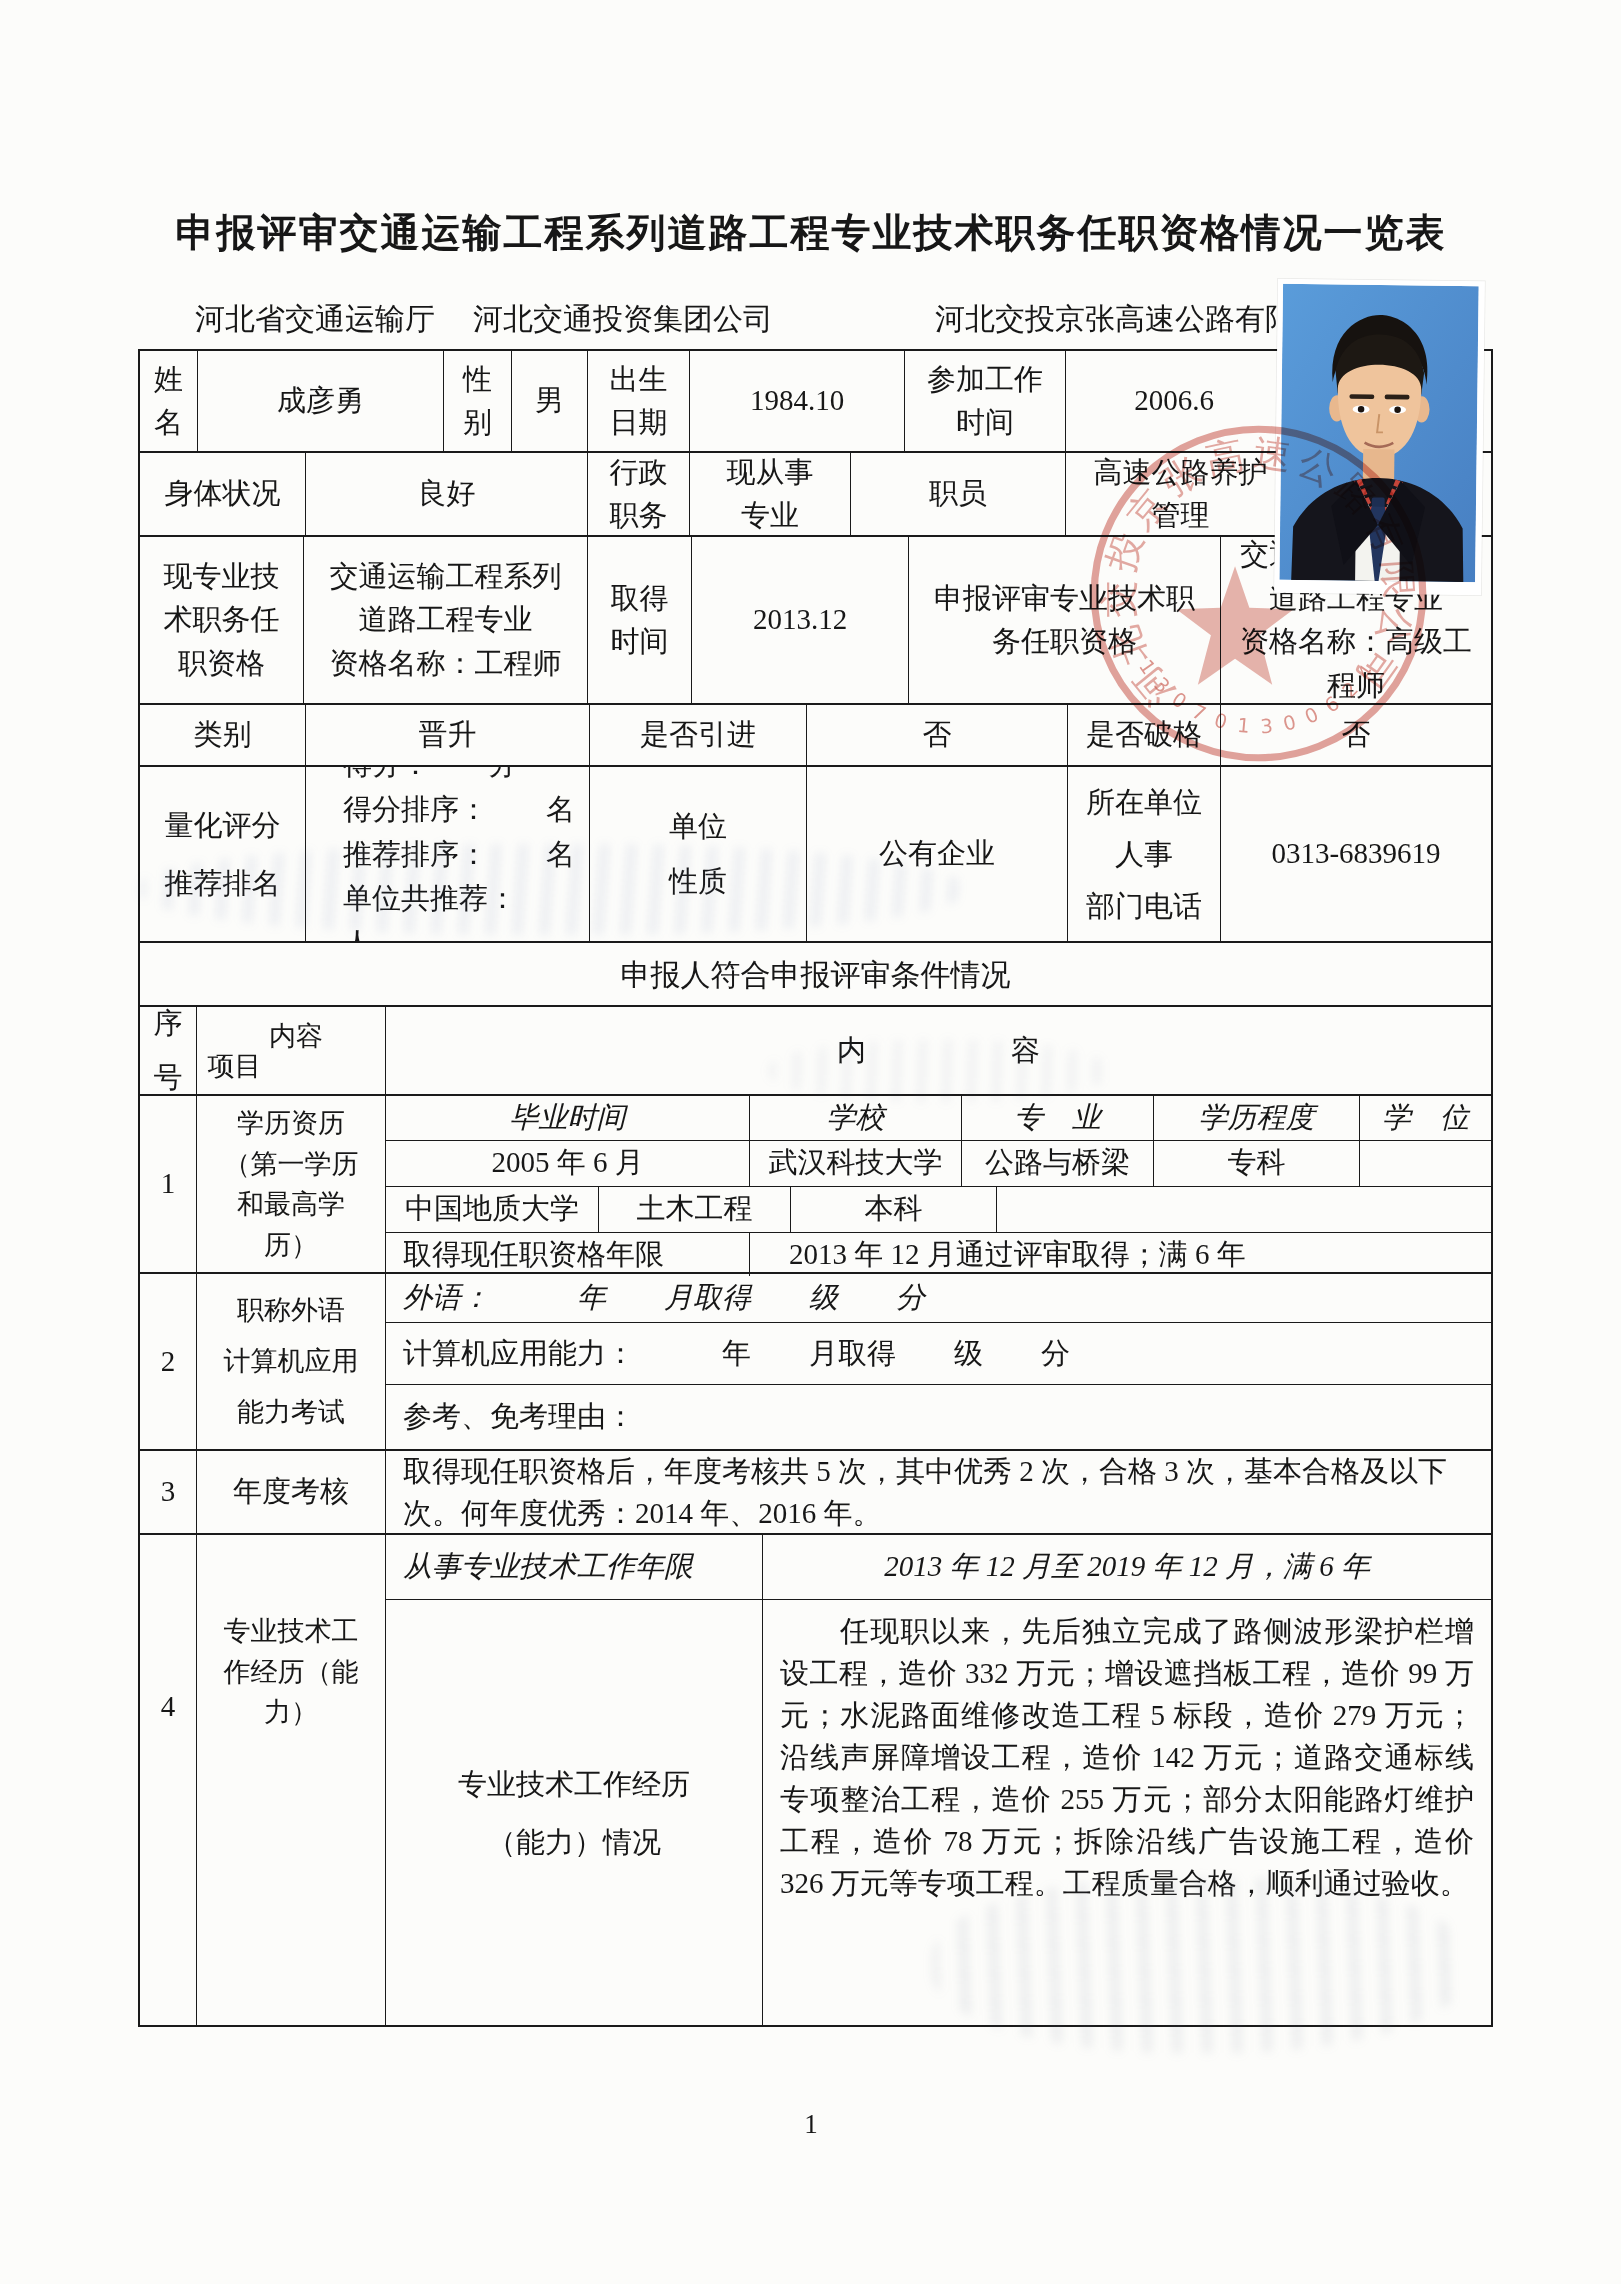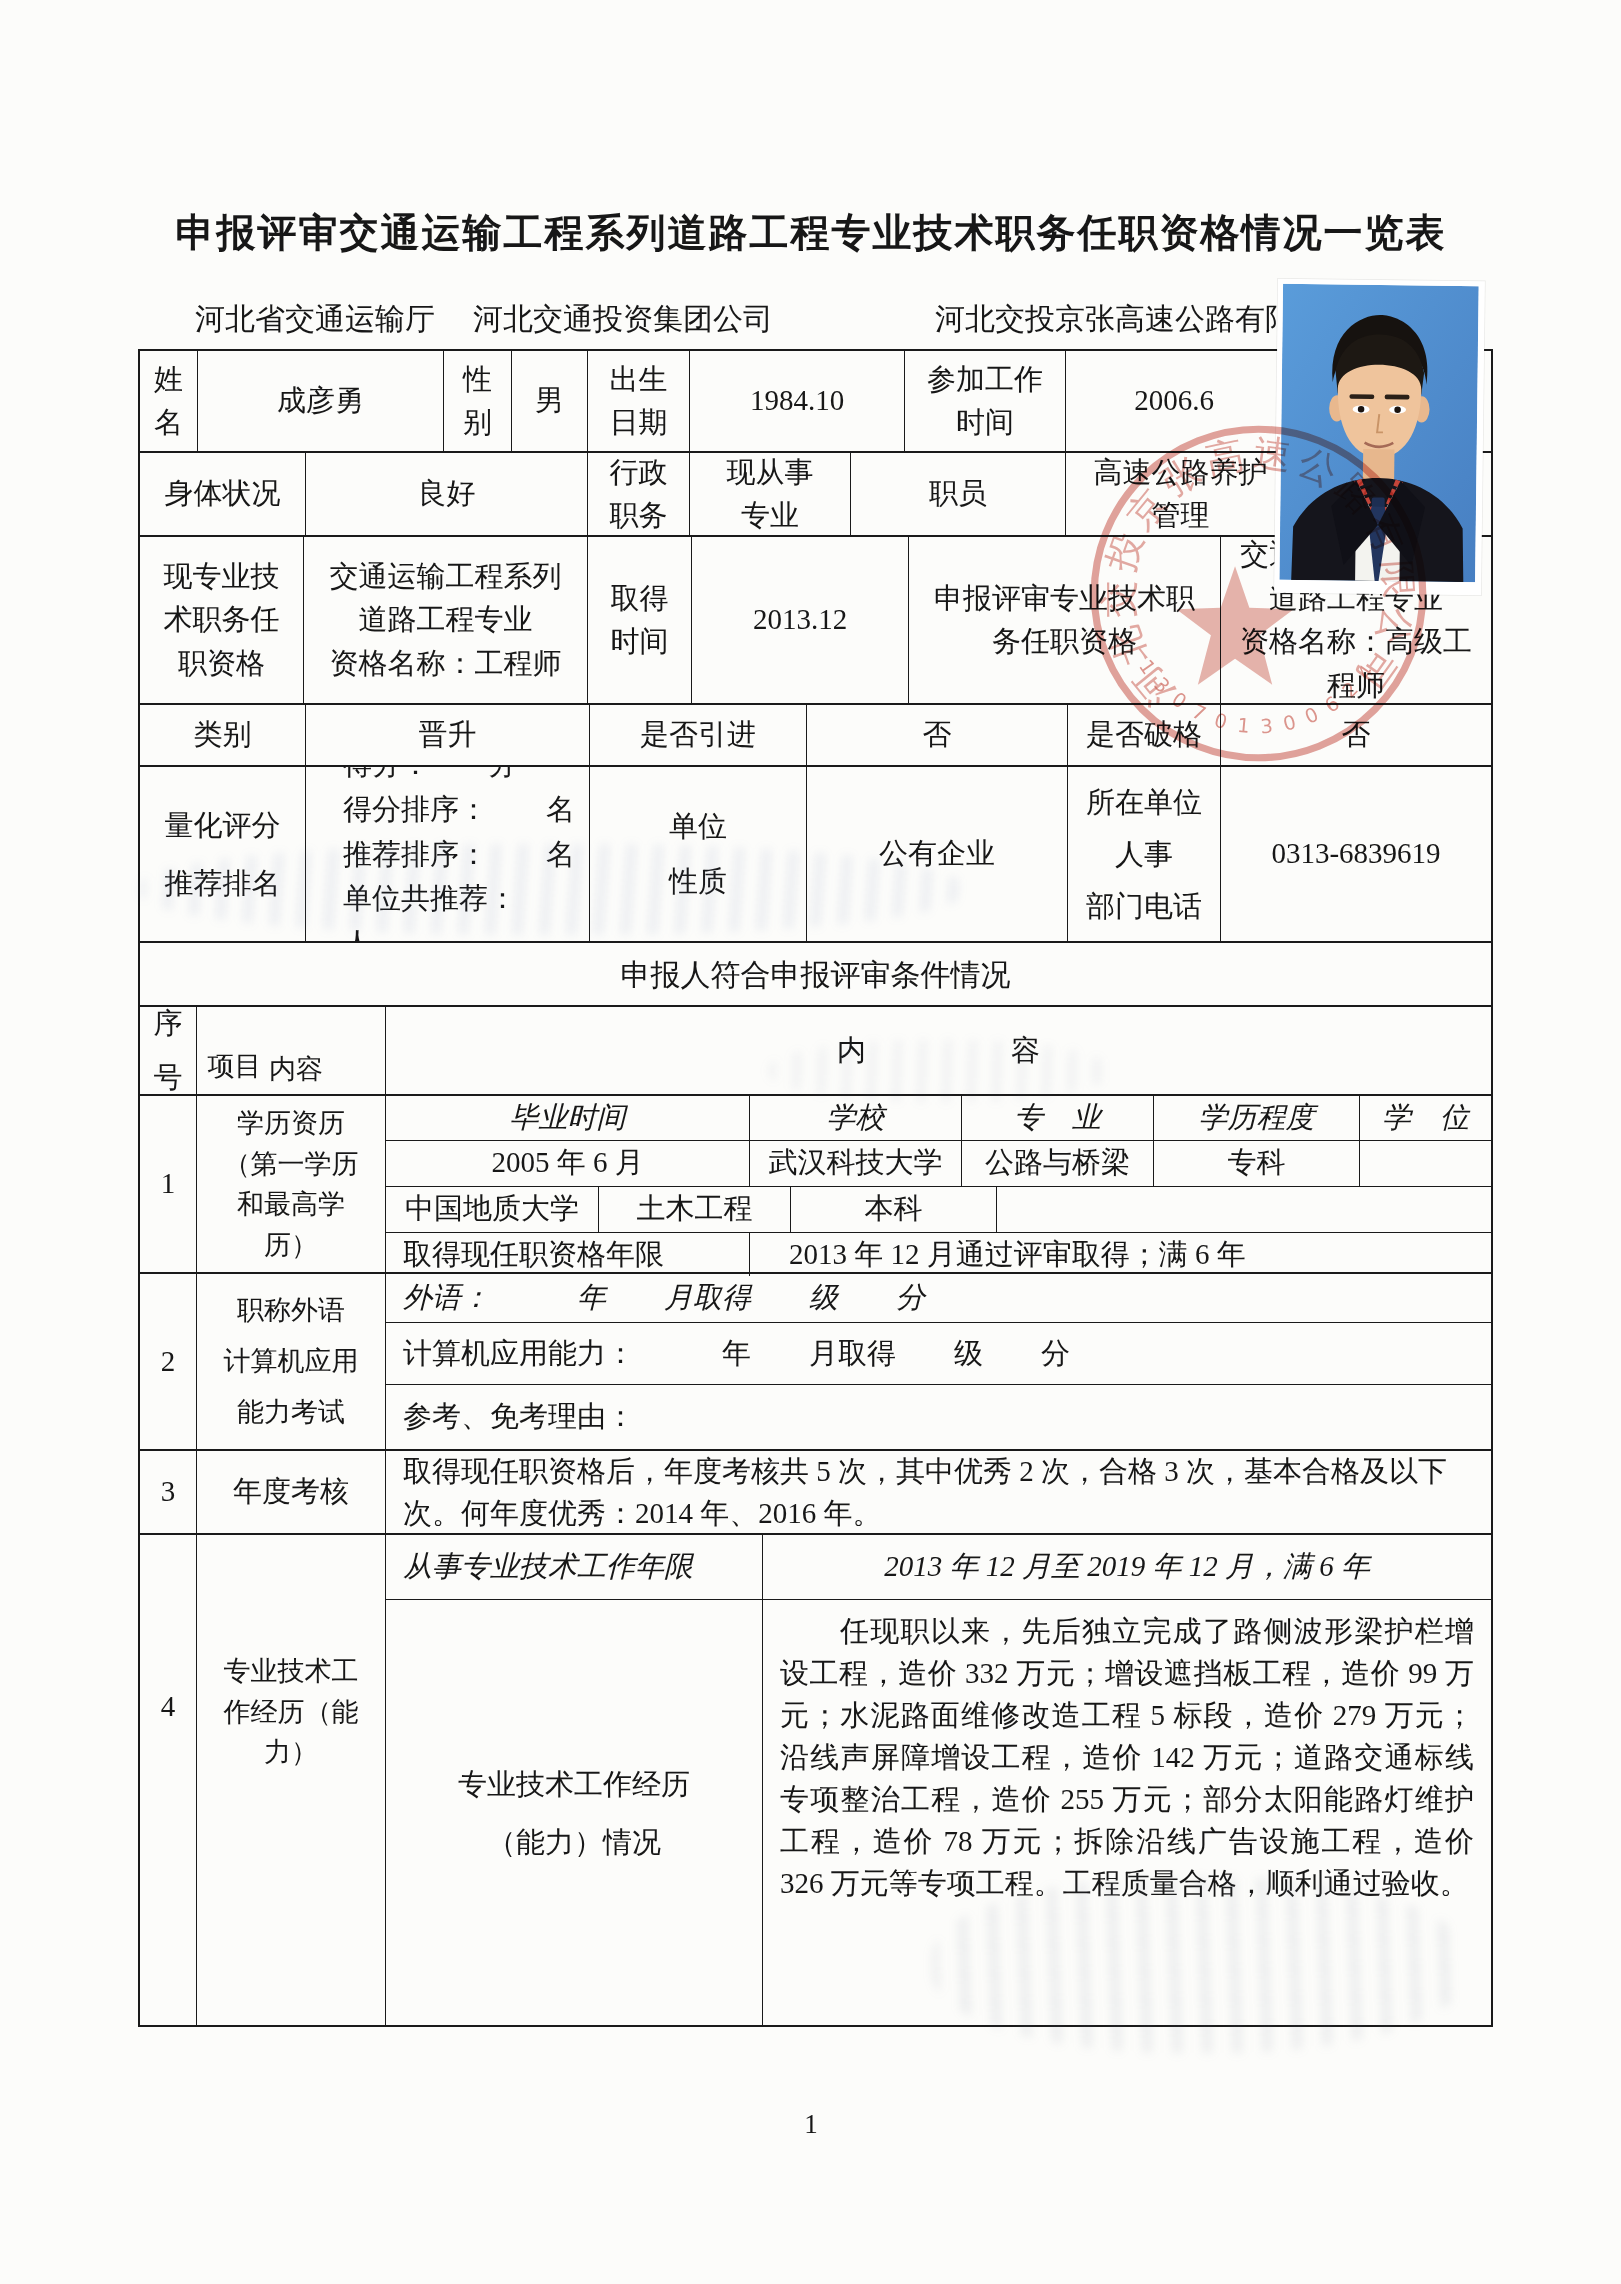--- a/index.html
+++ b/index.html
@@ -23,21 +23,21 @@
      white-space:pre-line;overflow:hidden;}
   .c:first-child{border-left:none;}
   .left{justify-content:flex-start;text-align:left;}
   .col{display:flex;flex-direction:column;border-left:1.3px solid #1a1a1a;box-sizing:border-box;}
   .subrow{display:flex;border-top:1.3px solid #1a1a1a;box-sizing:border-box;}
   .subrow.first{border-top:none;font-style:italic;}
   .subrow .c:first-child{border-left:none;}
   .para{display:block;padding:10.4px 17px 0 17px;text-indent:60px;text-align:justify;
         font-size:29px;line-height:42px;white-space:normal;}
   .diag{position:relative;}
-  .diag .t1{position:absolute;top:9px;left:72px;font-size:27px;margin-top:33px;}
+  .diag .t1{position:absolute;top:9px;left:72px;font-size:27px;}
   .diag .t2{position:absolute;bottom:7.8px;left:10.4px;font-size:27px;}
   .pagenum{position:absolute;top:2109px;left:0;width:100%;text-align:center;font-size:27px;}
 
   .photo{position:absolute;left:1276px;top:280px;width:207px;height:314px;background:#ffffff;
          z-index:5;transform:rotate(0.7deg);box-shadow:0 0 0 0.7px rgba(0,0,0,0.08);}
   .photo svg{display:block;margin:5.2px 6.5px 13px 5.2px;}
   .seal{position:absolute;left:1076px;top:411px;width:365px;height:365px;z-index:6;
         mix-blend-mode:multiply;opacity:0.85;pointer-events:none;}
   .ghost{position:absolute;z-index:2;filter:blur(4.6px);border-radius:45%;pointer-events:none;}
   .ghost1{left:140px;top:844px;width:821px;height:91px;
@@ -204,21 +204,21 @@
 
     <div class="band" style="height:84px">
       <div class="c" style="flex:0 0 56px">3</div>
       <div class="c" style="flex:0 0 189px">年度考核</div>
       <div class="c left" style="flex:1;padding-left:17px;line-height:1.45">取得现任职资格后，年度考核共 5 次，其中优秀 2 次，合格 3 次，基本合格及以下
 次。何年度优秀：2014 年、2016 年。</div>
     </div>
 
     <div class="band" style="height:492px">
       <div class="c" style="flex:0 0 56px;align-items:flex-start;padding-top:150px">4</div>
-      <div class="c" style="flex:0 0 189px;align-items:flex-start;padding-top:116px;font-size:27px">专业技术工
+      <div class="c" style="flex:0 0 189px;align-items:flex-start;padding-top:76px;font-size:27px">专业技术工
 作经历（能
 力）</div>
       <div class="col" style="flex:1">
         <div class="subrow first" style="flex:0 0 64px">
           <div class="c left" style="flex:0 0 376px;padding-left:17px">从事专业技术工作年限</div>
           <div class="c" style="flex:1">2013 年 12 月至 2019 年 12 月，满 6 年</div>
         </div>
         <div class="subrow" style="flex:1">
           <div class="c" style="flex:0 0 376px;line-height:2.0">专业技术工作经历
 （能力）情况</div>

